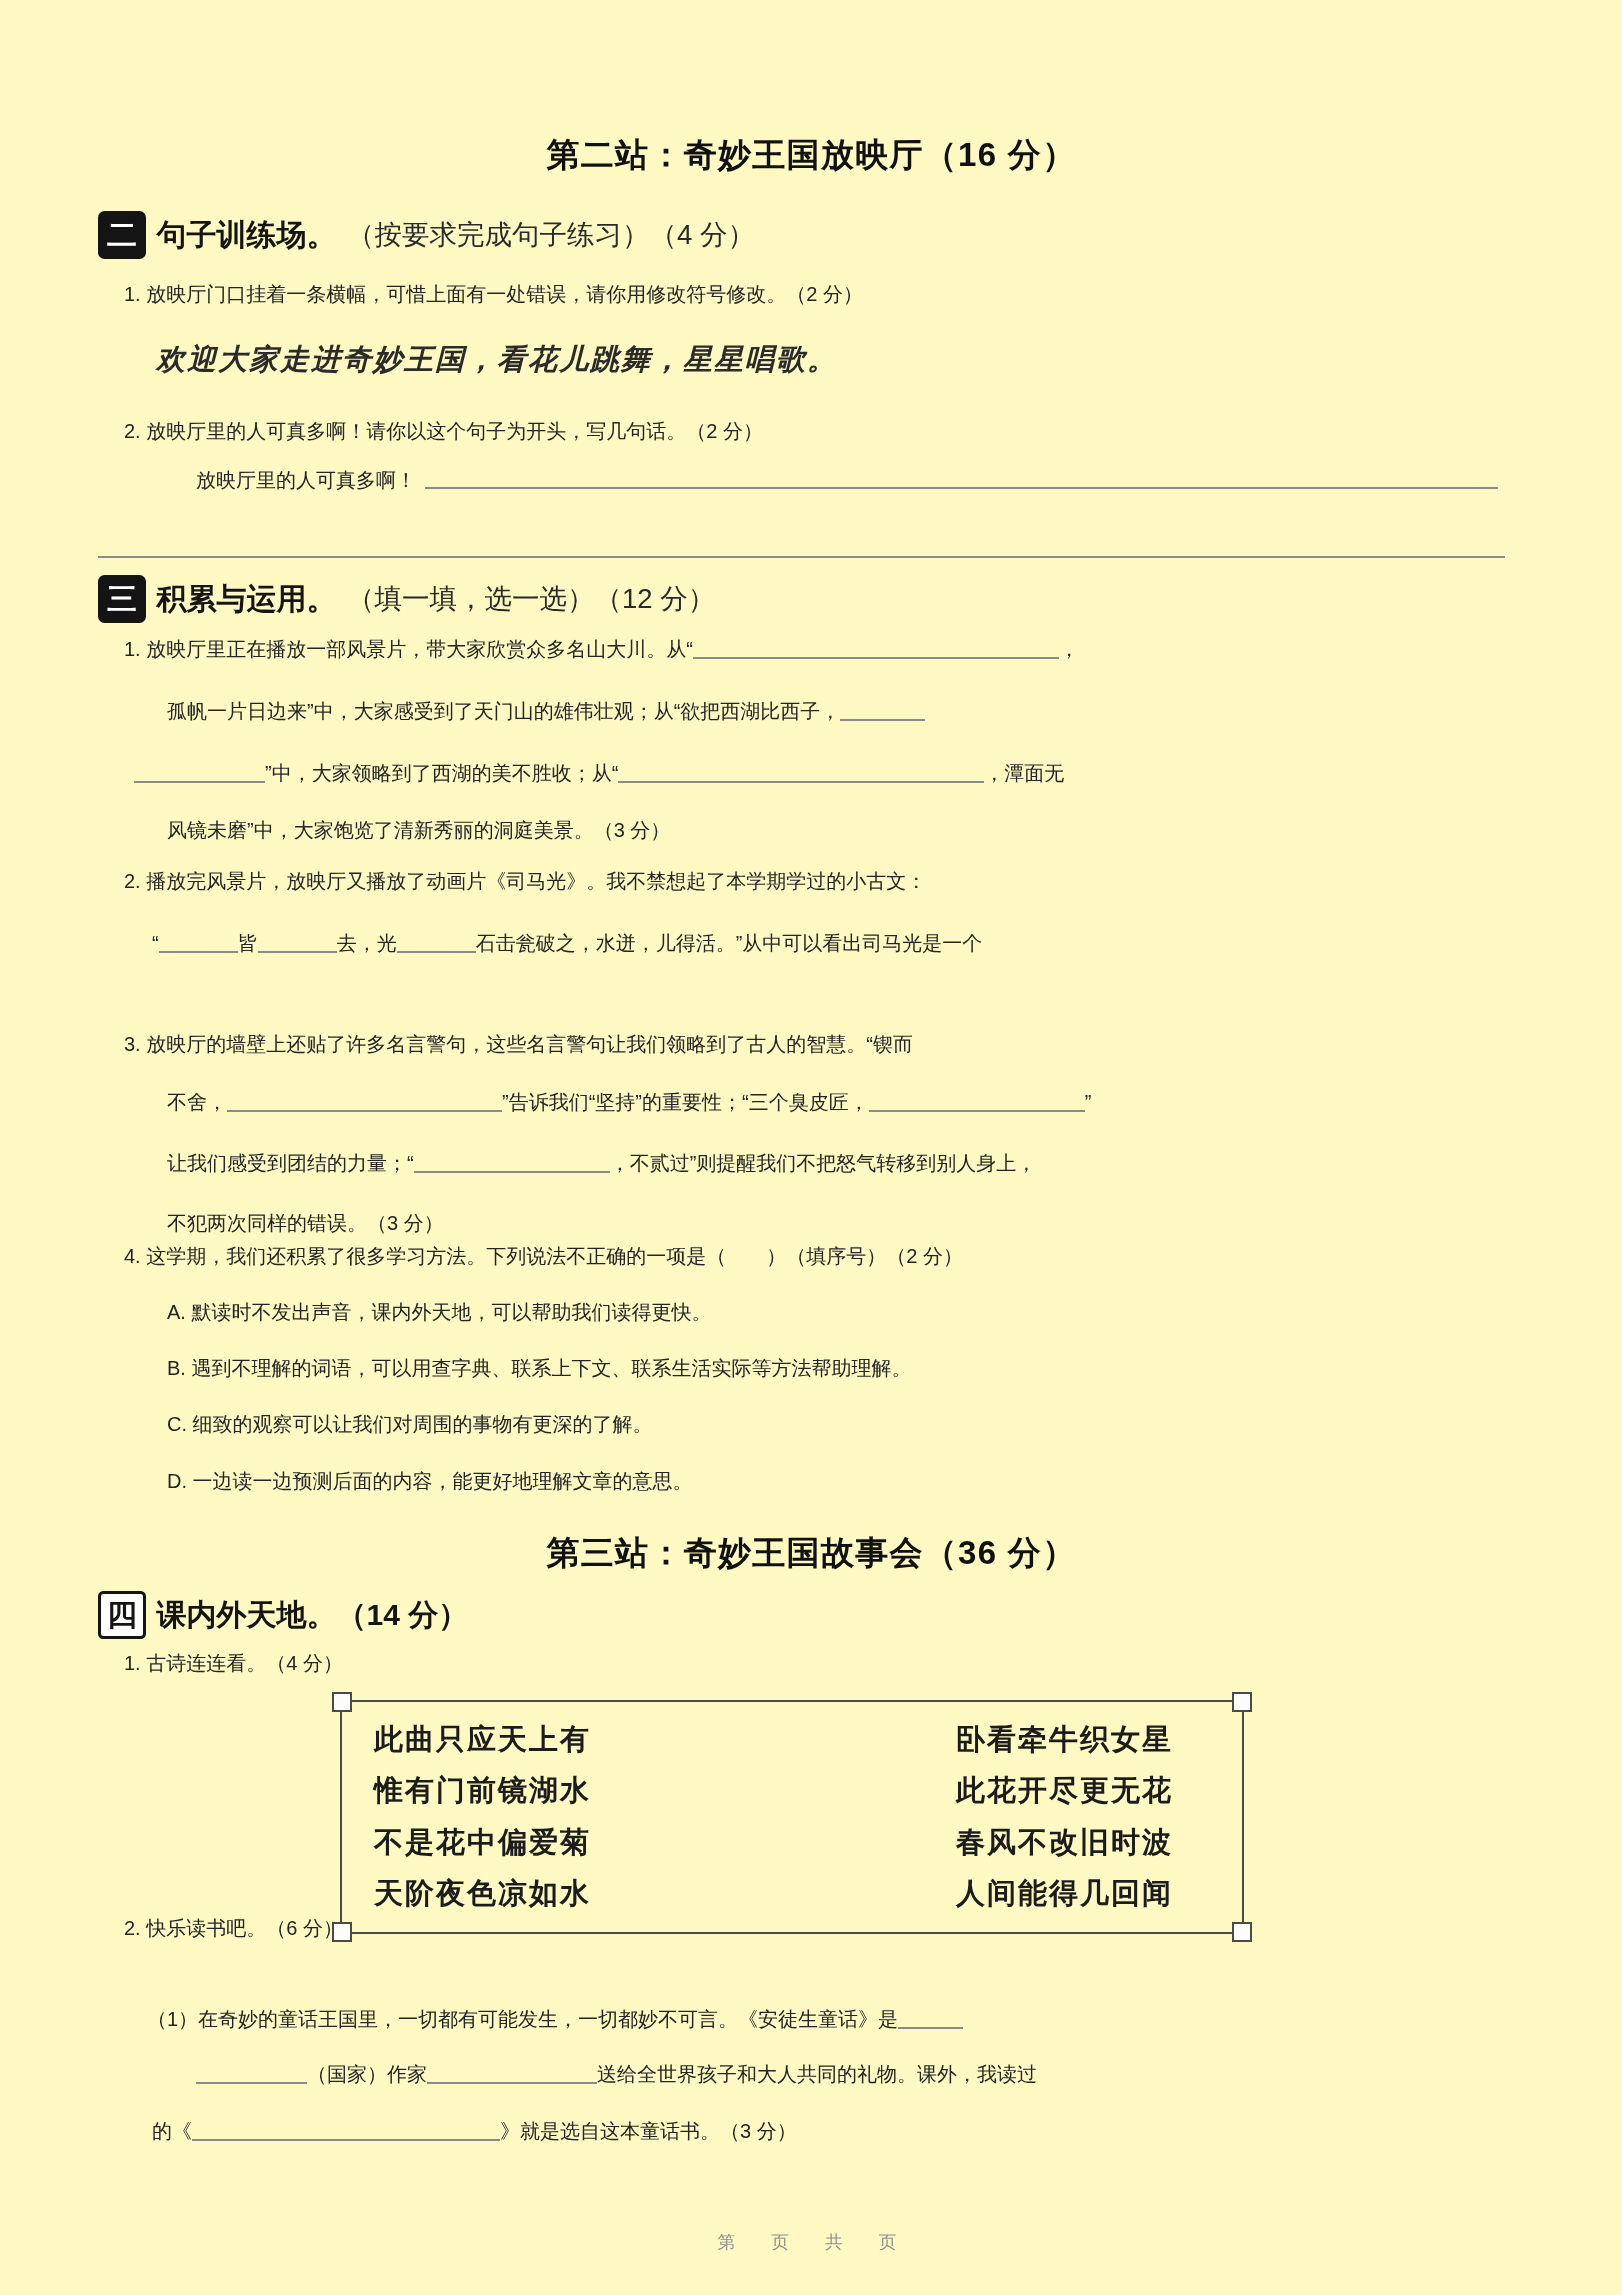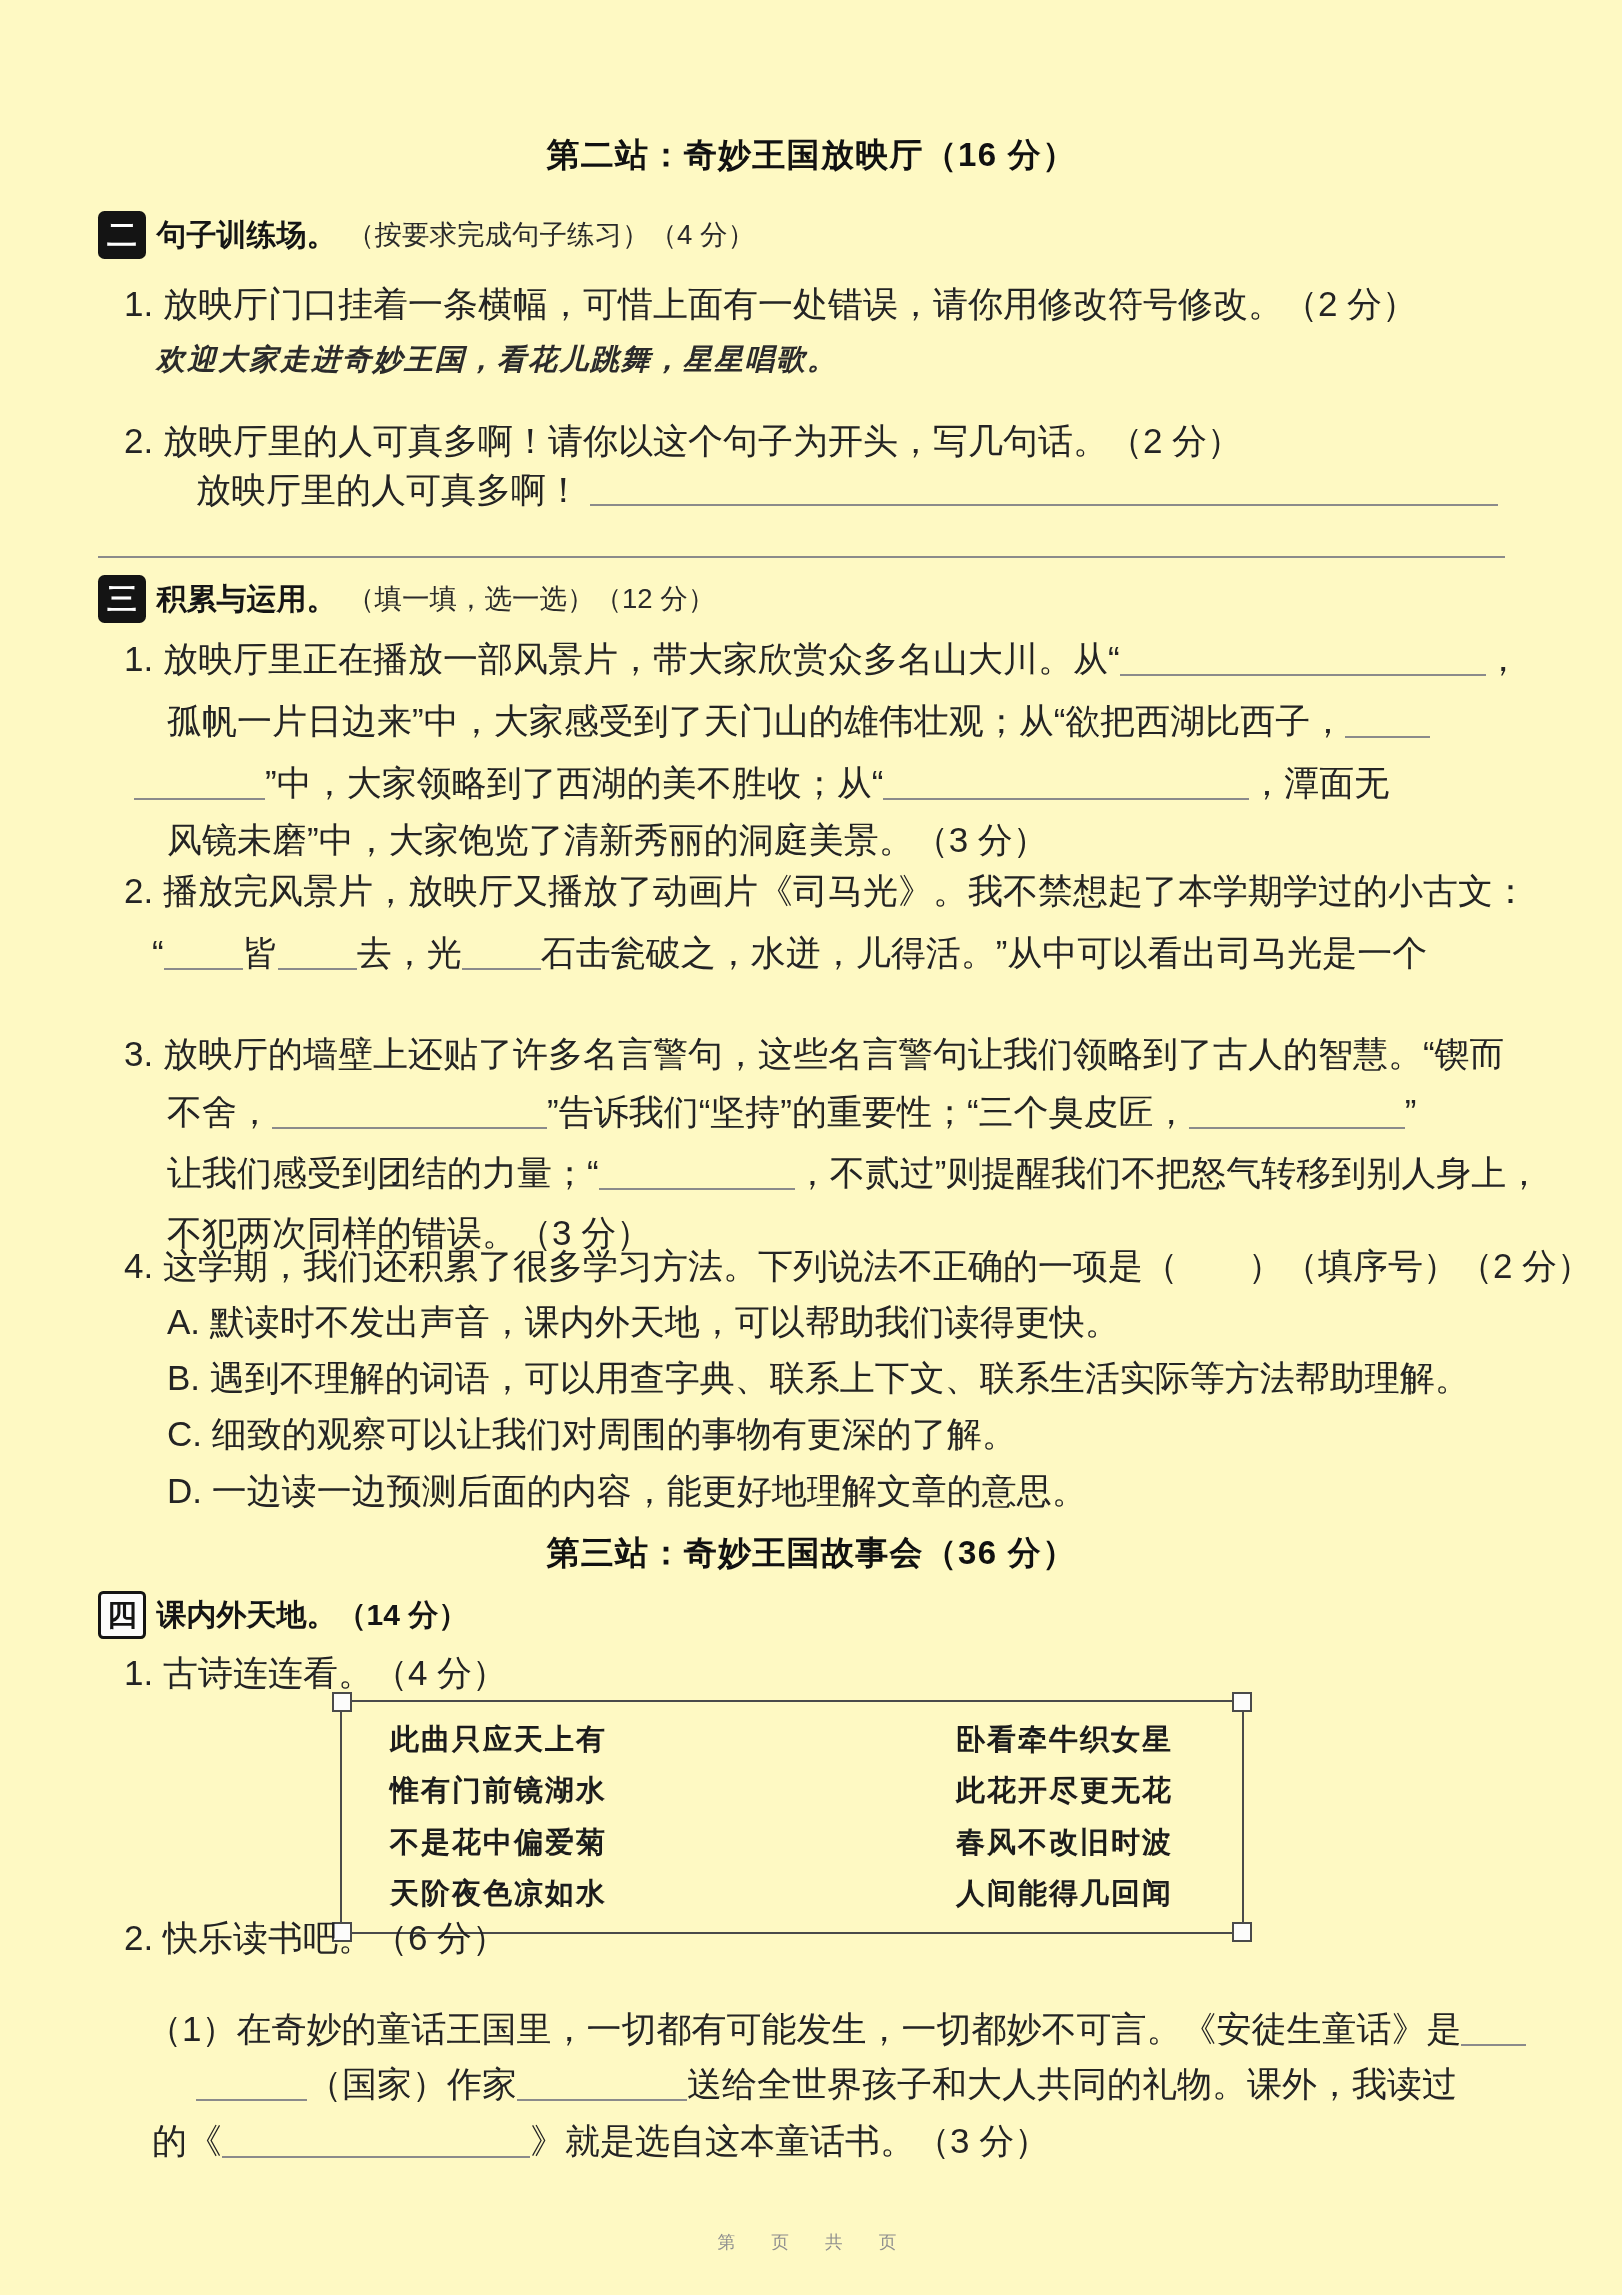--- a/index.html
+++ b/index.html
@@ -2,42 +2,42 @@
 <html style="font-size:10.5px"><head>
 <meta charset="utf-8">
 <style>
   html,body{margin:0;padding:0;background:#e8e8e6;}
   .page{
     position:relative;width:1623px;height:2295px;margin:0 auto;
     background:#fef9c3;color:#1e1e1e;
     font-family:"Liberation Sans",sans-serif;
     overflow:hidden;
   }
-  .ln{position:absolute;font-size:35px;font-weight:500;line-height:1.18;white-space:nowrap;color:#242424;}
+  .ln{position:absolute;font-size:20px;font-weight:500;line-height:1.18;white-space:nowrap;color:#242424;}
   .ctr{left:0;width:100%;text-align:center;}
   .t1{font-size:33px;font-weight:700;color:#111;letter-spacing:1.3px;}
   .shdr{position:absolute;display:flex;align-items:center;gap:10.5px;}
   .mk{width:48px;height:48px;background:#141414;color:#ffffff;border-radius:6.5px;
       display:flex;align-items:center;justify-content:center;
       font-size:30px;font-weight:700;flex:0 0 auto;}
   .mk.outline{background:#fcfcfb;color:#141414;border:3.3px solid #141414;width:42px;height:42px;border-radius:5.2px;}
   .st{font-size:30px;font-weight:700;color:#151515;}
   .note{font-size:27.5px;font-weight:500;color:#2a2a2a;}
   .bl{display:inline-block;height:0.95em;border-bottom:2px solid #8b8b8b;vertical-align:-0.15em;}
   .flexln{display:flex;align-items:flex-end;}
   .flexln .txt{line-height:1.18;white-space:nowrap;}
   .flexln .bl.fill{flex:1 1 auto;height:3.9px;border-bottom:2px solid #8b8b8b;margin:0 0 3.9px 9.2px;}
   .script{font-family:"Liberation Serif",serif;font-style:italic;font-weight:700;font-size:29px;color:#2b2b2b;letter-spacing:2px;}
   .pbox{position:absolute;left:340px;top:1700px;width:900px;height:230px;border:2px solid #4a4a4a;}
   .crn{position:absolute;width:15.7px;height:15.7px;border:2px solid #4a4a4a;background:#fcfcfb;}
   .crn.tl{left:-9.8px;top:-9.8px;}  .crn.tr{right:-9.8px;top:-9.8px;}
   .crn.bl2{left:-9.8px;bottom:-9.8px;} .crn.br{right:-9.8px;bottom:-9.8px;}
   .pcol{position:absolute;top:0;height:100%;display:flex;flex-direction:column;justify-content:space-around;padding:11.8px 0;box-sizing:border-box;}
   .pcol .pitem{font-size:29px;font-weight:700;color:#1c1c1c;letter-spacing:2px;white-space:nowrap;}
-  .pcol.left{left:48px;font-family:Liberation Serif, serif;}  .pcol.right{left:614px;}
+  .pcol.left{left:32px;font-family:Liberation Serif, serif;}  .pcol.right{left:614px;}
   .foot{position:absolute;top:2230px;left:0;width:100%;text-align:center;
         font-size:17.7px;color:#8f8f8f;letter-spacing:9.2px;font-weight:500;}
 </style>
 </head>
 <body>
 
 <div class="page">
 
   <div class="ln ctr t1" style="top:136px;">第二站：奇妙王国放映厅（16 分）</div>
 

